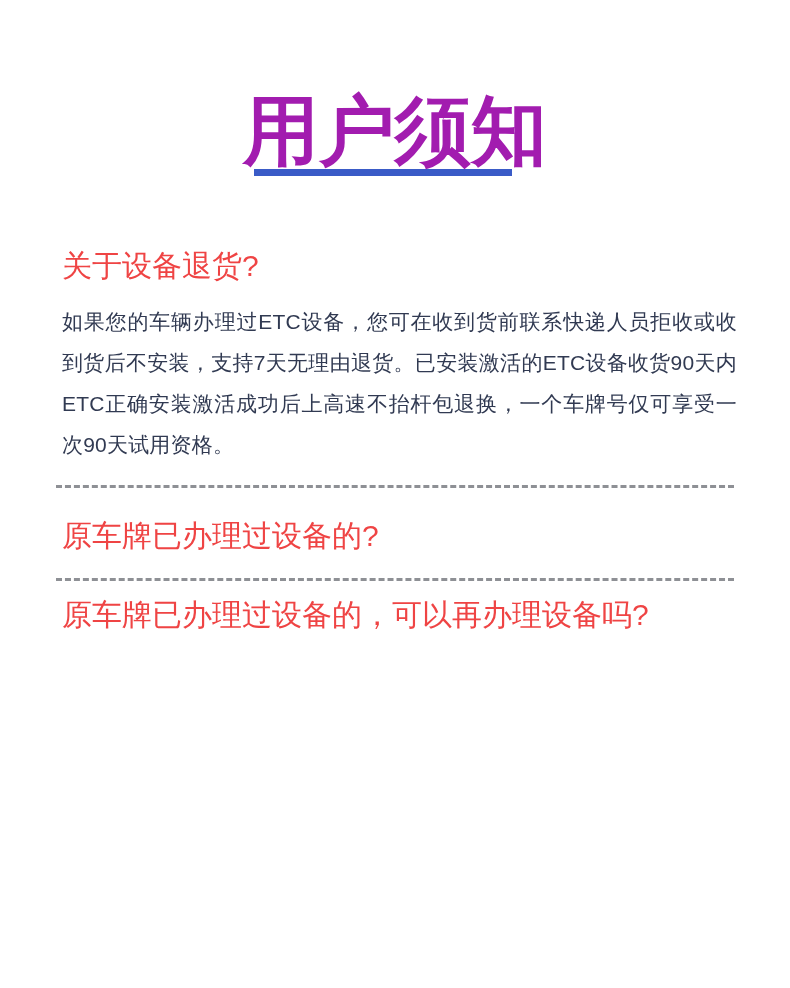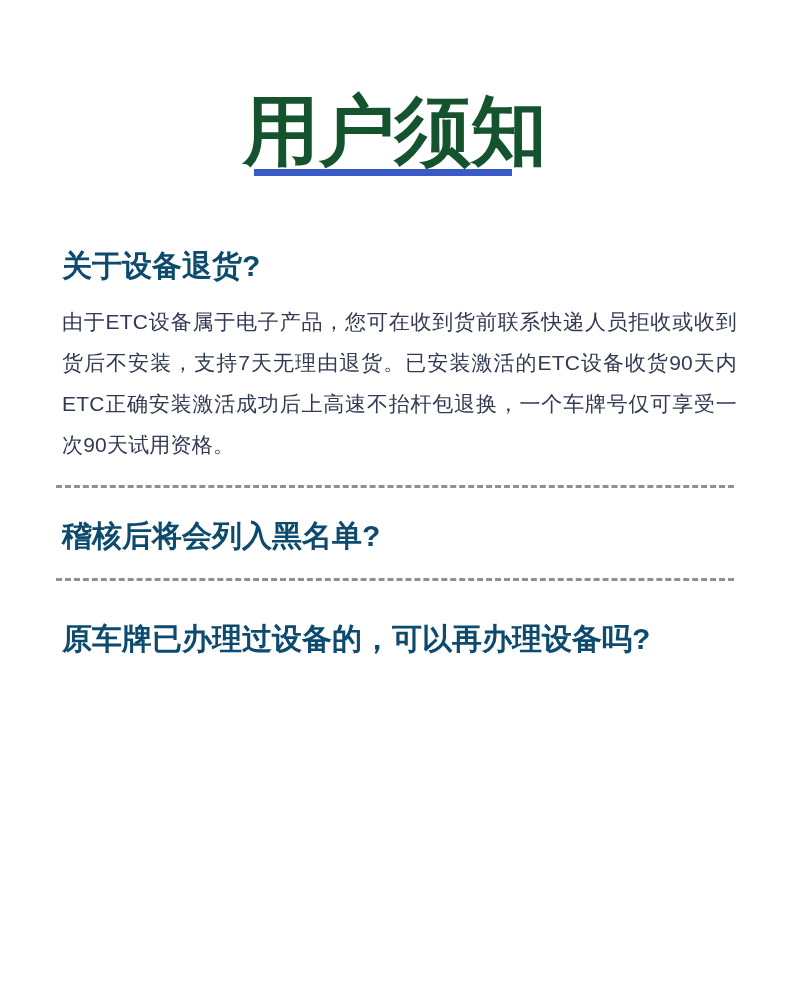--- a/index.html
+++ b/index.html
@@ -22,43 +22,43 @@
     text-align: center;
   }
   .main-title {
     position: relative;
     z-index: 1;
     display: inline-block;
     font-size: 76px;
     line-height: 90px;
     font-weight: 900;
     letter-spacing: 0px;
-    color: #14532d;
+    color: #a21caf;
   }
   .title-underline {
     position: absolute;
     z-index: 0;
     top: 169px;
     left: 254px;
     width: 258px;
     height: 7px;
     background: #3a5bc7;
   }
   .content {
     padding: 0 53px 0 62px;
   }
   .section-heading {
     font-size: 30px;
     line-height: 36px;
-    font-weight: 700;
-    color: #0c4a6e;
+    font-weight: 400;
+    color: #ef4444;
   }
   .s1 .section-heading { margin-top: 72px; }
   .s2 .section-heading { margin-top: 30px; }
-  .s3 .section-heading { margin-top: 40px; }
+  .s3 .section-heading { margin-top: 16px; }
   .section-body {
     margin-top: 17px;
     font-size: 21px;
     line-height: 41px;
     font-weight: 400;
     color: #313a52;
     text-align: justify;
     letter-spacing: 0.2px;
   }
   .divider {
@@ -76,27 +76,27 @@
 
   <div class="title-wrap">
     <div class="title-underline"></div>
     <h1 class="main-title">用户须知</h1>
   </div>
 
   <div class="content">
 
     <section class="s1">
       <h2 class="section-heading">关于设备退货?</h2>
-      <p class="section-body">由于ETC设备属于电子产品，您可在收到货前联系快递人员拒收或收到货后不安装，支持7天无理由退货。已安装激活的ETC设备收货90天内ETC正确安装激活成功后上高速不抬杆包退换，一个车牌号仅可享受一次90天试用资格。</p>
+      <p class="section-body">如果您的车辆办理过ETC设备，您可在收到货前联系快递人员拒收或收到货后不安装，支持7天无理由退货。已安装激活的ETC设备收货90天内ETC正确安装激活成功后上高速不抬杆包退换，一个车牌号仅可享受一次90天试用资格。</p>
     </section>
 
     <hr class="divider d1">
 
     <section class="s2">
-      <h2 class="section-heading">稽核后将会列入黑名单?</h2>
+      <h2 class="section-heading">原车牌已办理过设备的?</h2>
     </section>
 
     <hr class="divider d2">
 
     <section class="s3">
       <h2 class="section-heading">原车牌已办理过设备的，可以再办理设备吗?</h2>
     </section>
 
   </div>
 </div>

